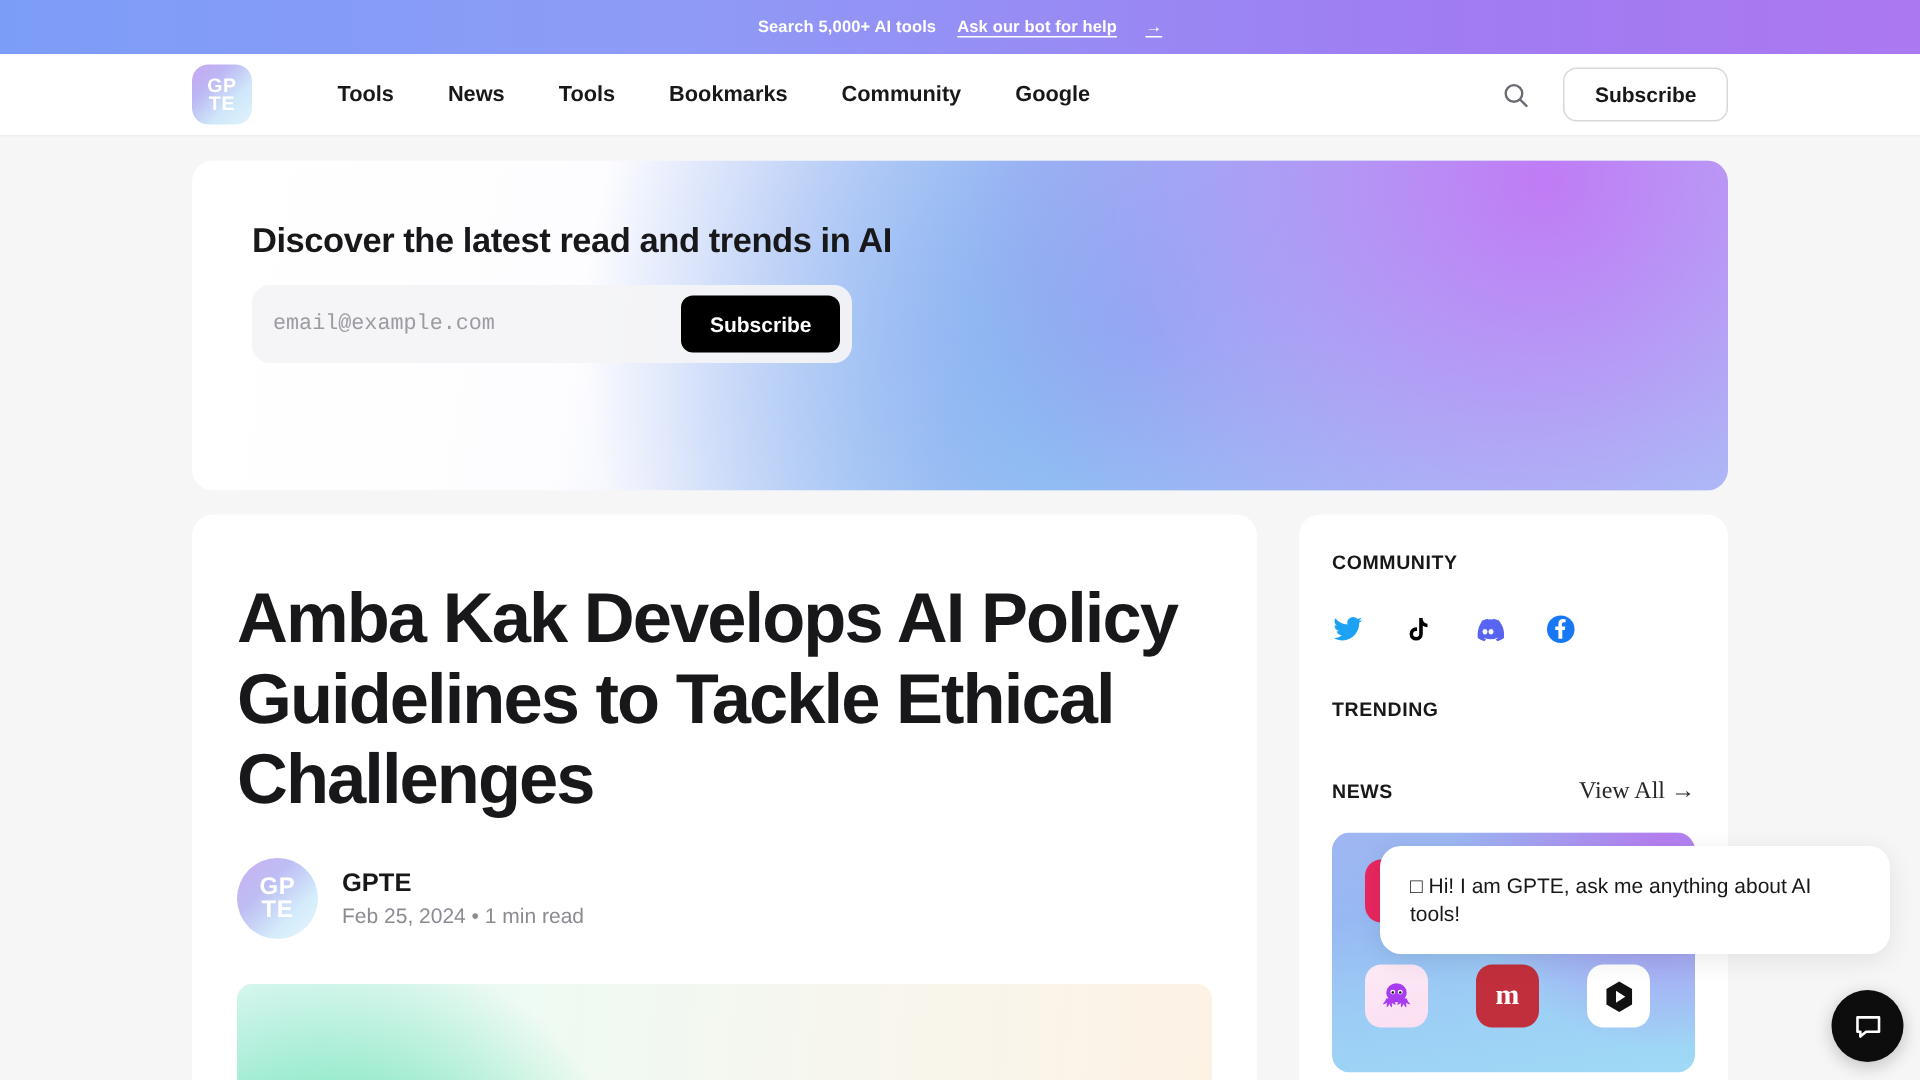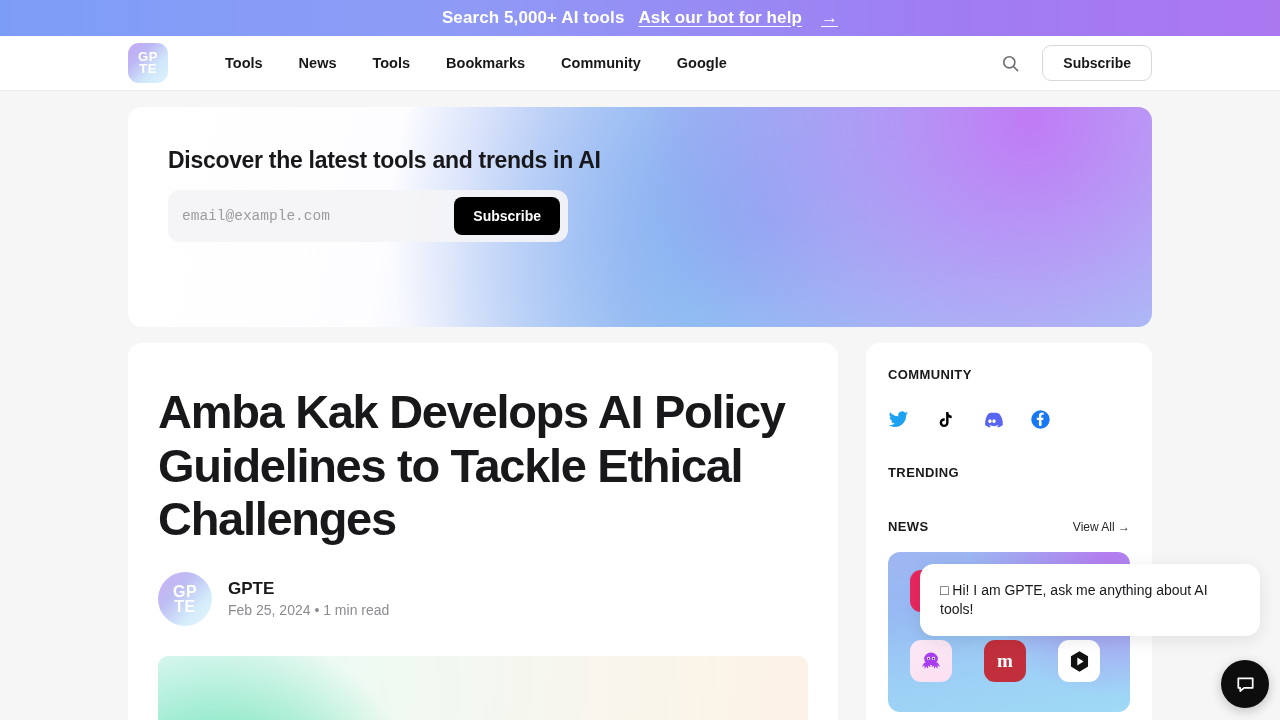--- a/index.html
+++ b/index.html
@@ -20,21 +20,21 @@
   
   .top-banner {
     height: 36px;
     width: 100%;
     background: linear-gradient(90deg, #7c9df7 0%, #8e9bf6 35%, #a07cf2 75%, #ab78f0 100%);
     display: flex;
     align-items: center;
     justify-content: center;
     gap: 14px;
     color: #ffffff;
-    font-size: 17px;
+    font-size: 11px;
     font-weight: 600;
     letter-spacing: 0.1px;
   }
   .top-banner .banner-text { white-space: nowrap; }
   .top-banner .banner-link {
     white-space: nowrap;
     text-decoration: underline;
     text-underline-offset: 3px;
     cursor: pointer;
     display: inline-flex;
@@ -269,25 +269,26 @@
 
   .sb-heading.trending { margin-top: 35px; }
 
   .news-head {
     display: flex;
     align-items: baseline;
     justify-content: space-between;
     margin-top: 39px;
   }
   .view-all {
-    font-size: 12px;
+    font-size: 16px;
     color: #27272b;
     text-decoration: none;
     cursor: pointer;
     white-space: nowrap;
+    font-family: Liberation Serif, serif;
   }
 
   .news-card {
     margin-top: 18px;
     height: 160px;
     border-radius: 12px;
     overflow: hidden;
     position: relative;
     background:
       radial-gradient(circle at 92% 2%, #b57df0 0%, rgba(181,125,240,0) 52%),
@@ -372,21 +373,21 @@
       <circle cx="10.5" cy="10.5" r="7"></circle>
       <line x1="15.8" y1="15.8" x2="21" y2="21"></line>
     </svg>
     <button class="subscribe-outline">Subscribe</button>
   </div>
 </header>
 
 <div class="page">
 
   <section class="hero">
-    <h1>Discover the latest tools and trends in AI</h1>
+    <h1>Discover the latest read and trends in AI</h1>
     <div class="signup">
       <input type="text" placeholder="email@example.com" style="">
       <button>Subscribe</button>
     </div>
   </section>
 
   <div class="content-row">
 
     <article class="article-card">
       <h2 class="article-title">Amba Kak Develops AI Policy Guidelines to Tackle Ethical Challenges</h2>

